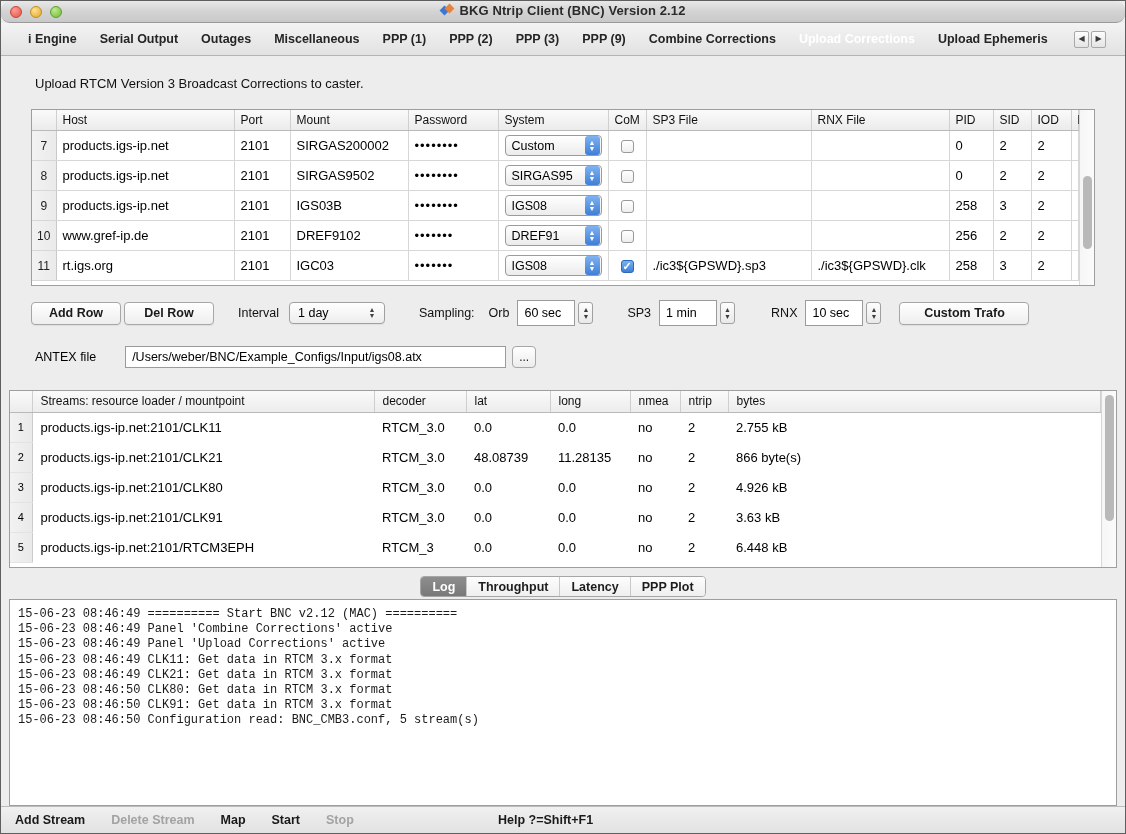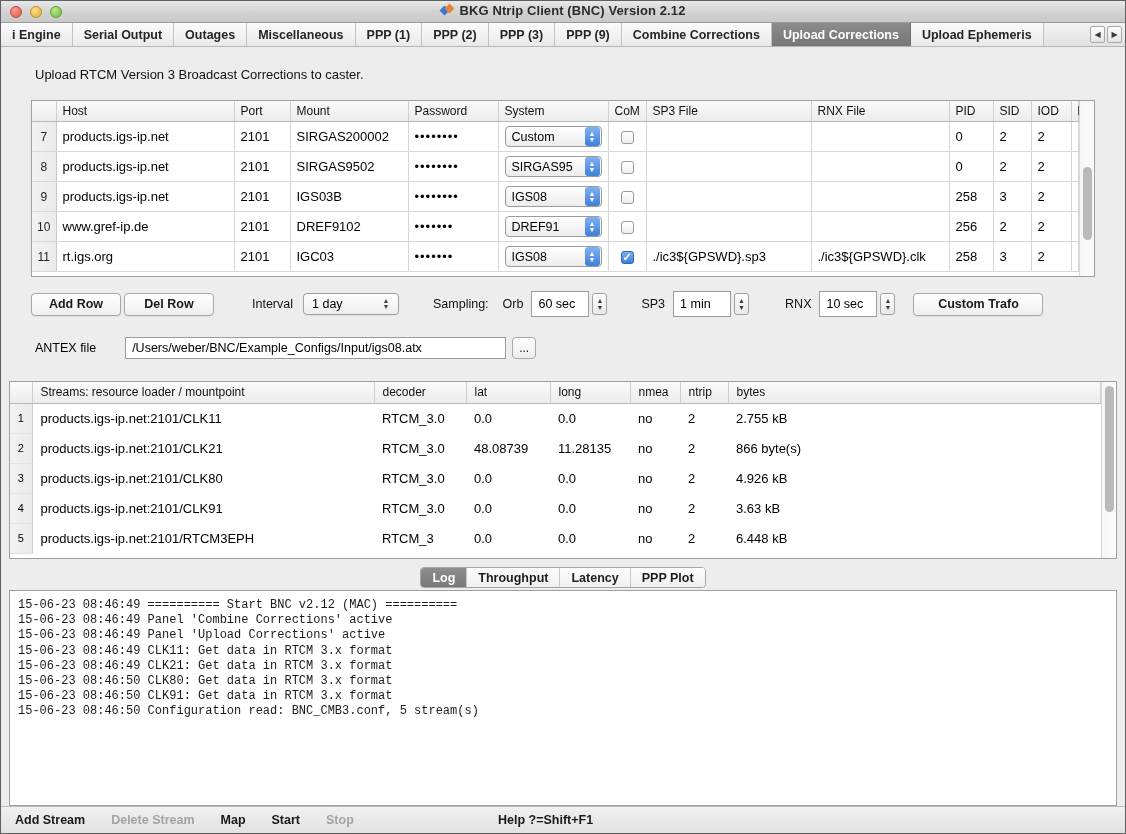--- a/index.html
+++ b/index.html
@@ -23,20 +23,21 @@
   }
 
   
   .titlebar {
     height: 22px;
     flex: 0 0 22px;
     background: linear-gradient(to bottom, #e8e8e8 0%, #d3d3d3 50%, #c9c9c9 100%);
     border-bottom: 1px solid #9a9a9a;
     display: flex; align-items: center;
     position: relative;
+    border-radius: 9px;
   }
   .traffic { display: flex; align-items: center; gap: 8px; margin-left: 9px; }
   .tl-btn { width: 12px; height: 12px; border-radius: 50%; }
   .tl-close { background: radial-gradient(circle at 35% 30%, #ff9b91, #e0564a); border: 1px solid #c4453b; }
   .tl-min   { background: radial-gradient(circle at 35% 30%, #ffe08a, #e0a92f); border: 1px solid #c08e22; }
   .tl-max   { background: radial-gradient(circle at 35% 30%, #bfe98b, #6fbb3b); border: 1px solid #5ea02f; }
   .title-text {
     position: absolute; left: 0; right: 0; text-align: center;
     font-size: 13px; font-weight: bold; color: #2b2b2b;
     letter-spacing: .1px;
@@ -46,21 +47,21 @@
   .app-logo i { position: absolute; width: 7px; height: 7px; display: block; }
   .app-logo i.b { background: #3f76cf; transform: rotate(45deg); left: 0; top: 3px; }
   .app-logo i.o { background: #e8833a; transform: rotate(45deg); left: 5px; top: 1px; }
 
   
   .tabbar {
     flex: 0 0 24px; height: 24px;
     background: linear-gradient(to bottom, #f3f3f3, #e2e2e2);
     border-bottom: 1px solid #b4b4b4;
     display: flex; align-items: stretch;
-    padding: 0; position: relative;
+    padding: 16px; position: relative;
   }
   .tab {
     display: flex; align-items: center; justify-content: center;
     padding: 0 11px;
     font-size: 12.5px; font-weight: bold; color: #252525;
     border-right: 1px solid #c2c2c2;
     background: linear-gradient(to bottom, #fbfbfb, #e9e9e9);
     white-space: nowrap;
     cursor: default;
   }
@@ -501,21 +502,21 @@
           </table>
         </div>
         <div class="vscroll">
           <div class="vthumb" style="top:66px;height:73px;"></div>
         </div>
       </div>
 
       <div class="controls">
         <div class="btn" style="width:90px">Add Row</div>
         <div class="btn" style="width:90px;margin-left:3px">Del Row</div>
-        <span class="lbl" style="margin-left:38px">Interval</span>
+        <span class="lbl" style="margin-left:24px">Interval</span>
         <span class="combo-std" style="margin-left:10px;width:96px">
           <span class="cval">1 day</span>
           <span class="stepper">▲<br>▼</span>
         </span>
         <span class="lbl" style="margin-left:34px">Sampling:</span>
         <span class="lbl" style="margin-left:14px">Orb</span>
         <span class="spin-wrap" style="margin-left:8px">
           <span class="spin-field">60 sec</span>
           <span class="spin-btns">▲<br>▼</span>
         </span>

